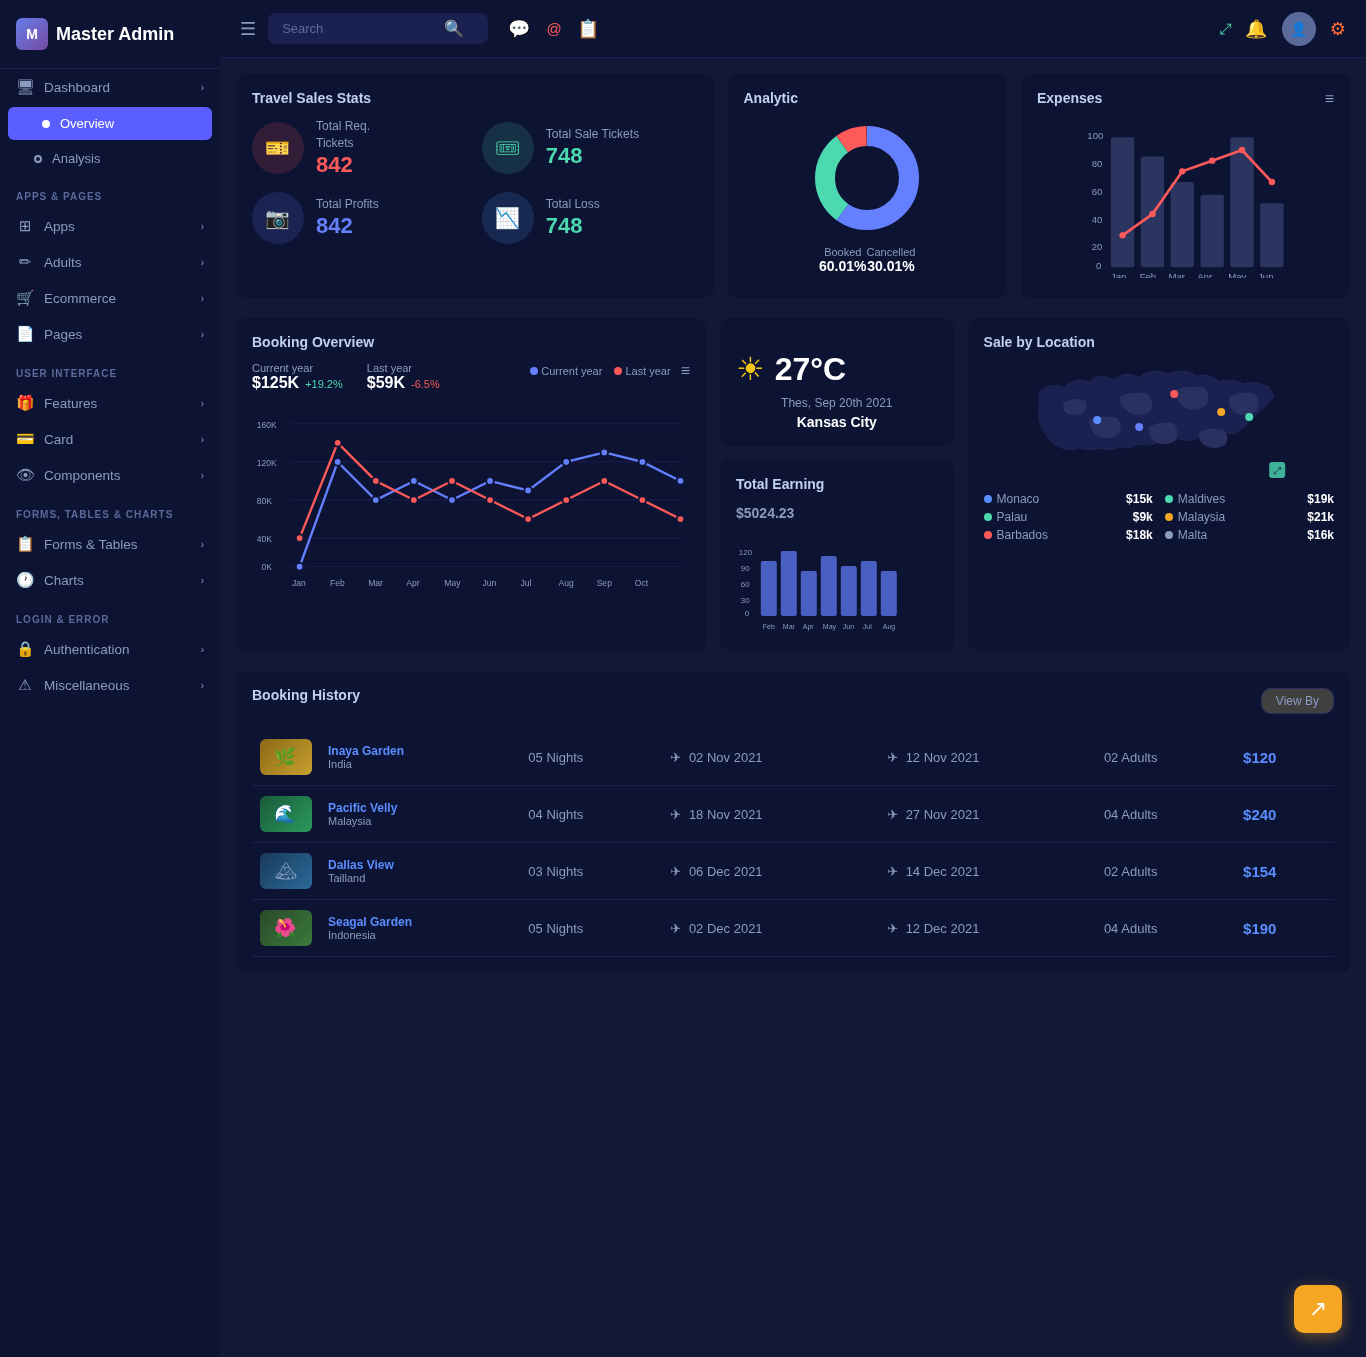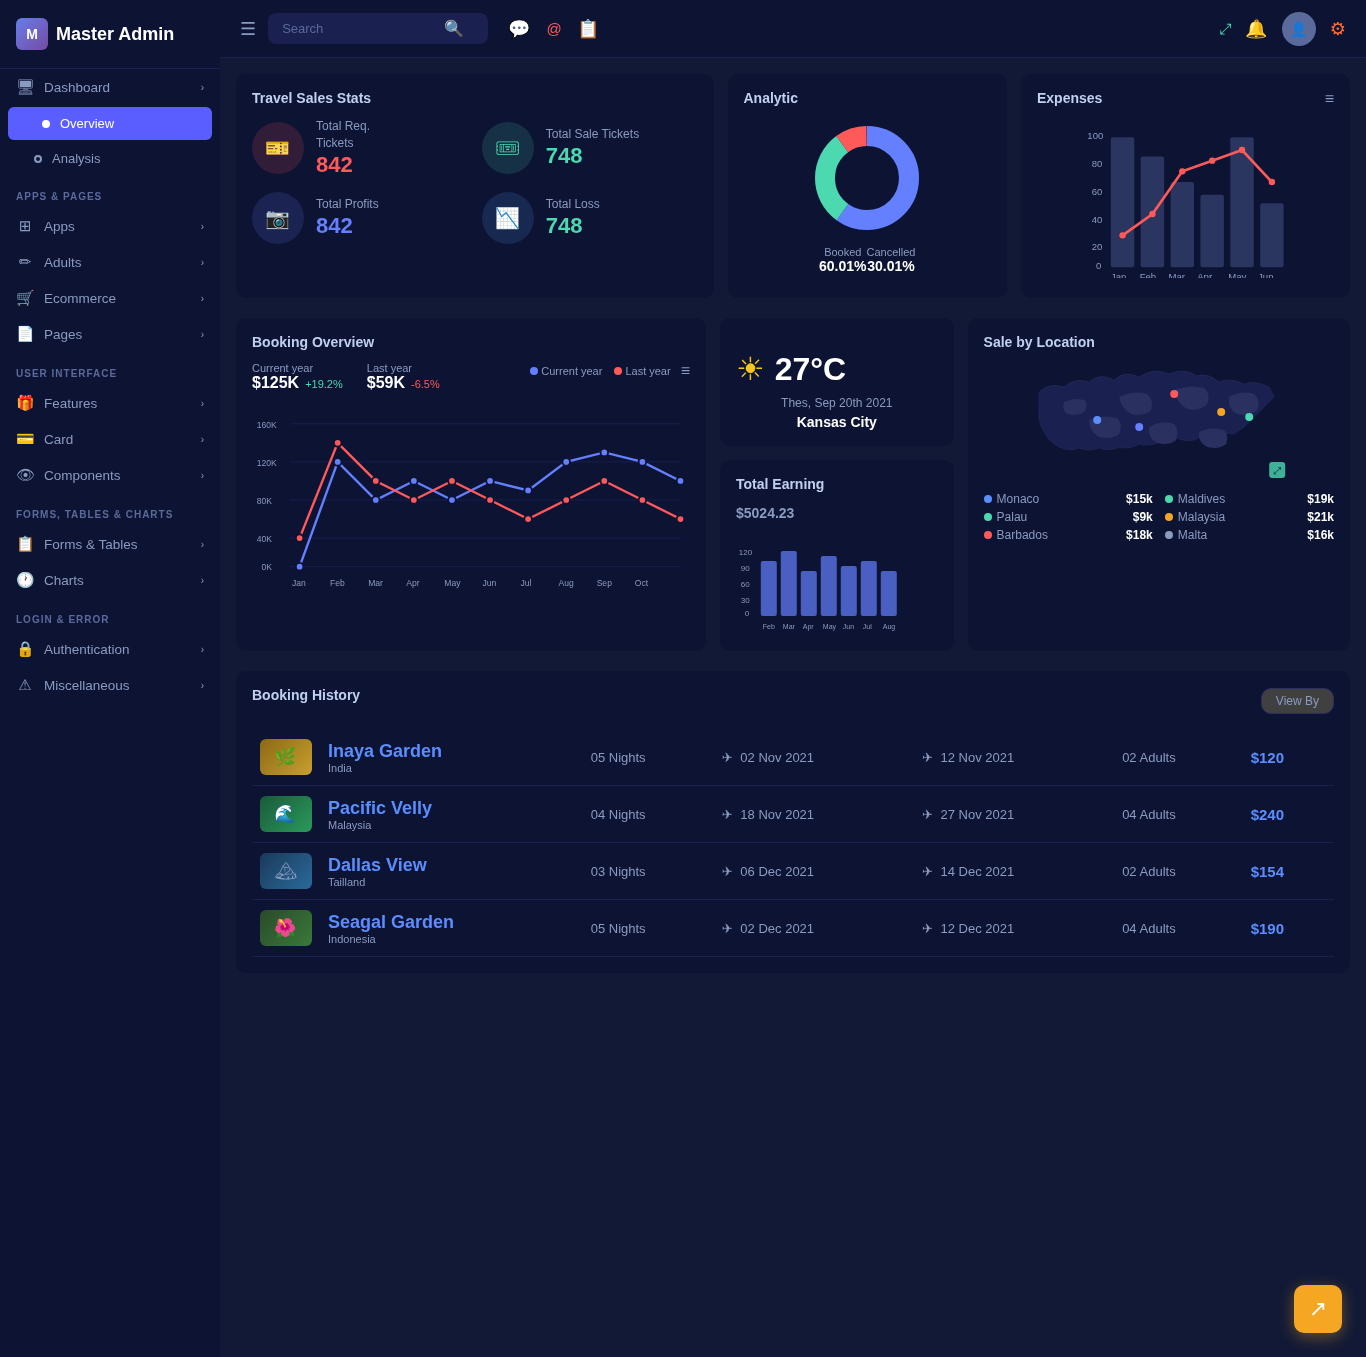--- a/index.html
+++ b/index.html
@@ -204,21 +204,21 @@
     .history-card { width: 100%; }
     .history-header { display: flex; align-items: center; justify-content: space-between; margin-bottom: 14px; }
     .view-by-btn {
       background: #404040; border: 1px solid #2a3060; color: #8a9bc0;
       padding: 5px 14px; border-radius: 10px; font-size: 12px; cursor: pointer;
     }
     .history-table { width: 100%; border-collapse: collapse; }
     .history-table td { padding: 10px 8px; font-size: 13px; color: #8a9bc0; border-bottom: 1px solid #1a2050; vertical-align: middle; }
     .history-table td:last-child { color: #5a8eff; font-weight: 700; font-size: 15px; }
     .dest-img { width: 52px; height: 36px; border-radius: 6px; object-fit: cover; background: #2a3060; }
-    .dest-name { color: #5a8eff; font-weight: 600; font-size: 18px; }
+    .dest-name { color: #5a8eff; font-weight: 600; font-size: 12px; }
     .dest-country { color: #8a9bc0; font-size: 11px; }
     .date-icon { color: #8a9bc0; margin-right: 4px; }
 
     
     svg text { fill: #8a9bc0; font-size: 9px; font-family: Arial; }
 
     
     ::-webkit-scrollbar { width: 4px; }
     ::-webkit-scrollbar-track { background: #0d1333; }
     ::-webkit-scrollbar-thumb { background: #2a3060; border-radius: 2px; }

